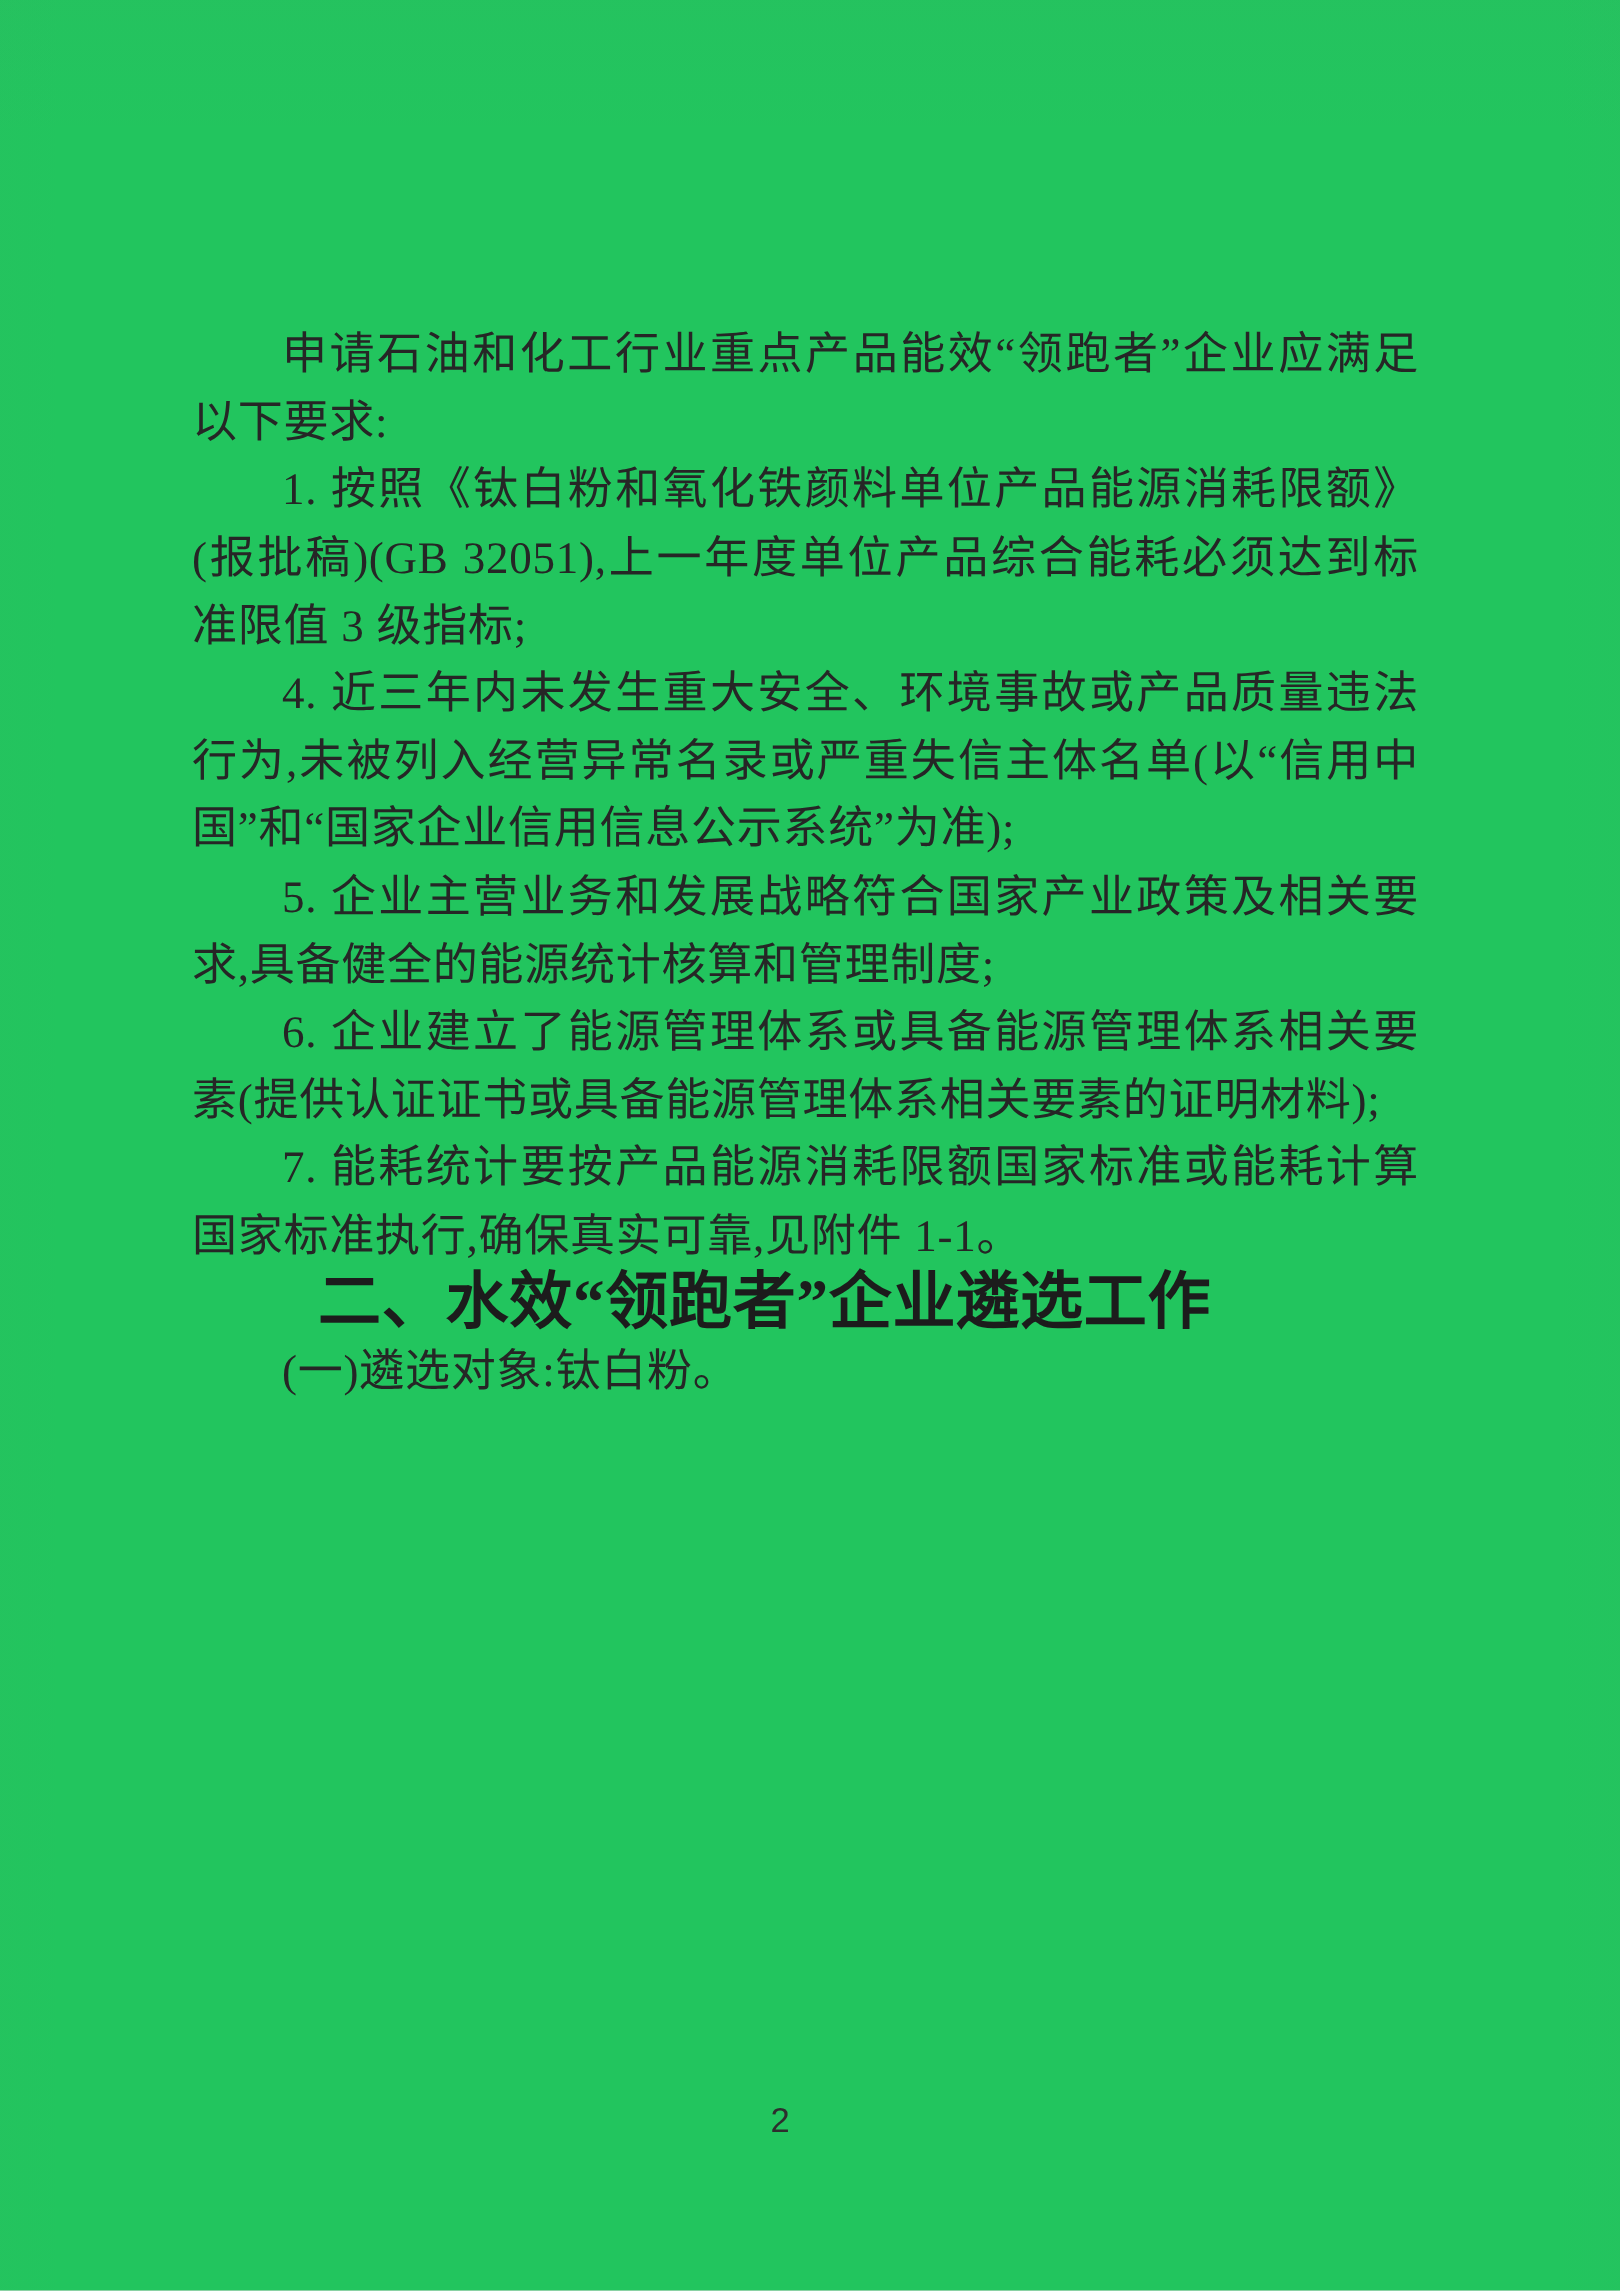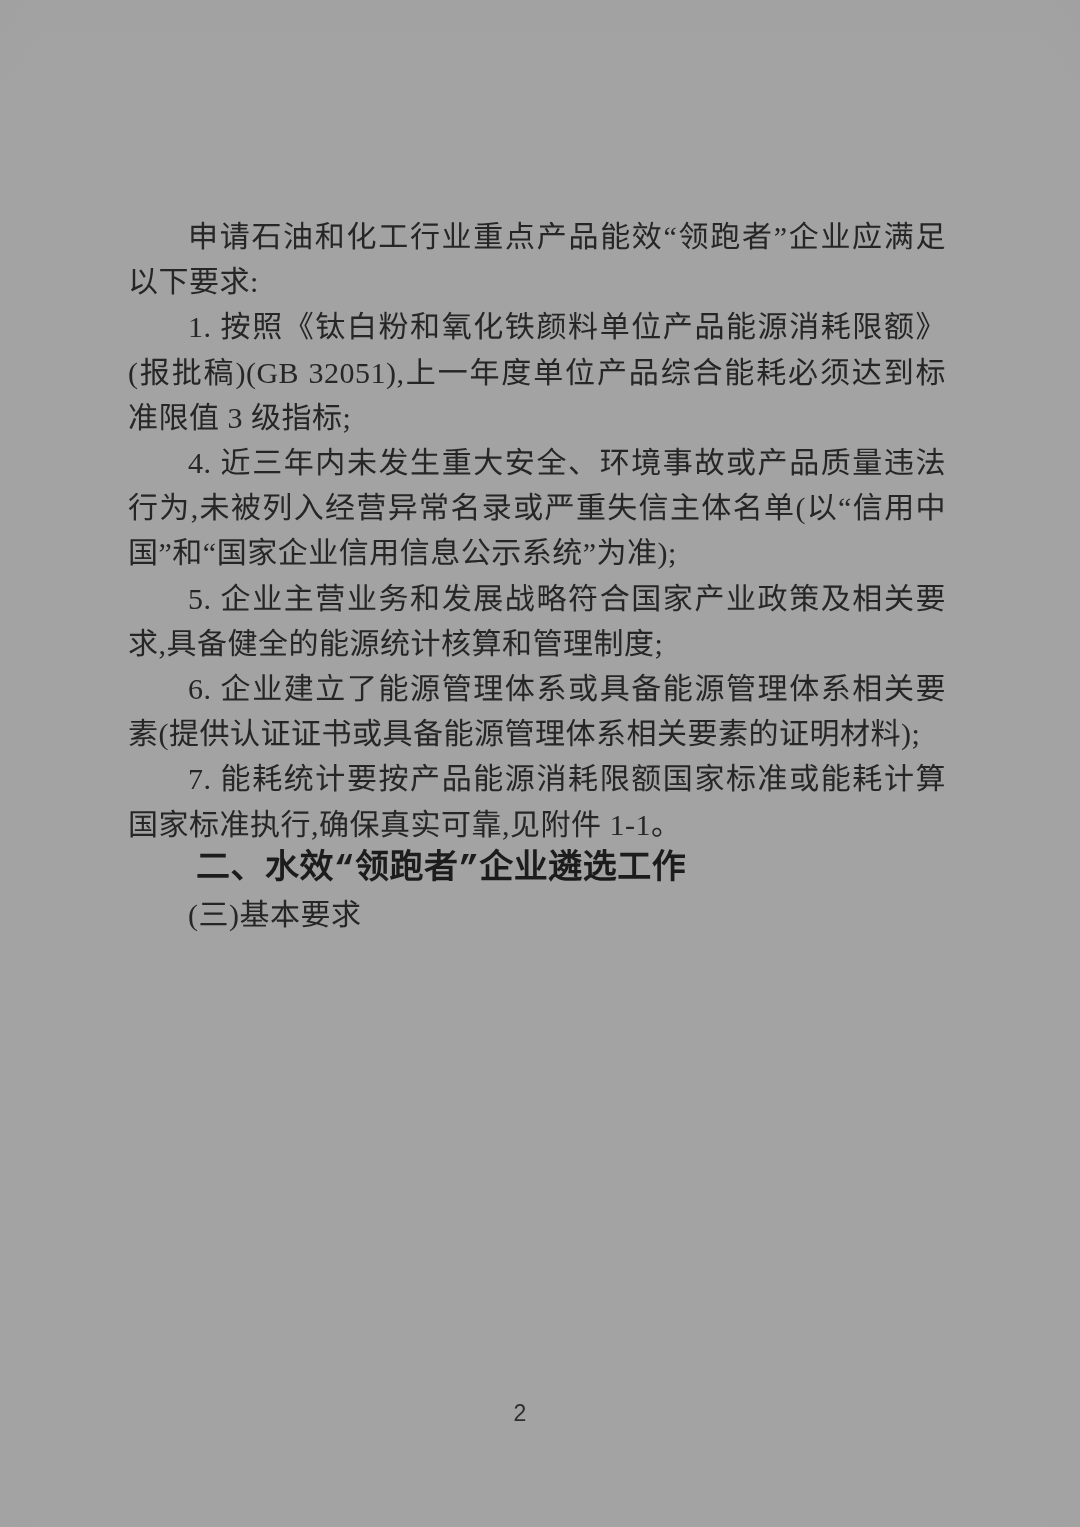--- a/index.html
+++ b/index.html
@@ -5,21 +5,21 @@
   html, body {
     margin: 0;
     padding: 0;
     background: #e8e8e8;
   }
   .page {
     position: relative;
     width: 1080px;
     height: 1527px;
     margin: 0 auto;
-    background: #a3a3a3;
+    background: #22c55e;
     overflow: hidden;
     box-shadow: 0 0 4px rgba(0,0,0,0.15);
   }
   .doc-body {
     position: absolute;
     left: 128px;
     top: 214px;
     width: 818px;
   }
   .para {
@@ -27,23 +27,23 @@
     font-family: "Liberation Serif", "DejaVu Serif", serif;
     font-size: 30px;
     line-height: 45.2px;
     color: #262626;
     text-align: justify;
     text-indent: 2em;
     letter-spacing: 0.5px;
     word-break: break-all;
   }
   .para.heading {
-    font-family: Liberation Mono, monospace;
+    font-family: Liberation Serif, serif;
     font-weight: 700;
-    font-size: 34px;
+    font-size: 42px;
     color: #1c1c1c;
     letter-spacing: 0.5px;
   }
   .page-footer {
     position: absolute;
     left: 0;
     top: 1400px;
     width: 1040px;
     text-align: center;
   }
@@ -69,19 +69,19 @@
   <div class="scan-tint"></div>
 
   <div class="doc-body">
     <p class="para">申请石油和化工行业重点产品能效“领跑者”企业应满足以下要求:</p>
     <p class="para">1. 按照《钛白粉和氧化铁颜料单位产品能源消耗限额》(报批稿)(GB 32051),上一年度单位产品综合能耗必须达到标准限值 3 级指标;</p>
     <p class="para">4. 近三年内未发生重大安全、环境事故或产品质量违法行为,未被列入经营异常名录或严重失信主体名单(以“信用中国”和“国家企业信用信息公示系统”为准);</p>
     <p class="para">5. 企业主营业务和发展战略符合国家产业政策及相关要求,具备健全的能源统计核算和管理制度;</p>
     <p class="para">6. 企业建立了能源管理体系或具备能源管理体系相关要素(提供认证证书或具备能源管理体系相关要素的证明材料);</p>
     <p class="para">7. 能耗统计要按产品能源消耗限额国家标准或能耗计算国家标准执行,确保真实可靠,见附件 1-1。</p>
     <p class="para heading">二、水效“领跑者”企业遴选工作</p>
-    <p class="para">(三)基本要求</p>
+    <p class="para">(一)遴选对象:钛白粉。</p>
   </div>
 
   <div class="page-footer">
     <span class="page-number">2</span>
   </div>
 </div>
 
 </body></html>

